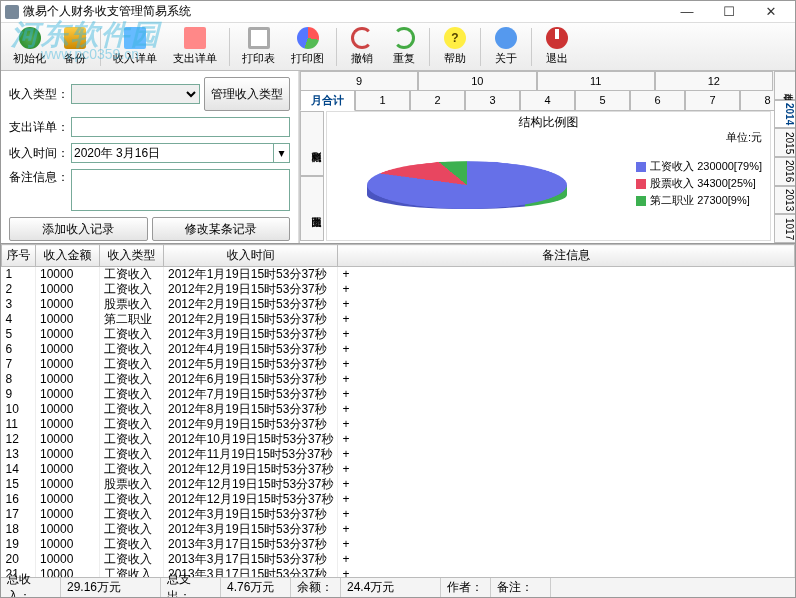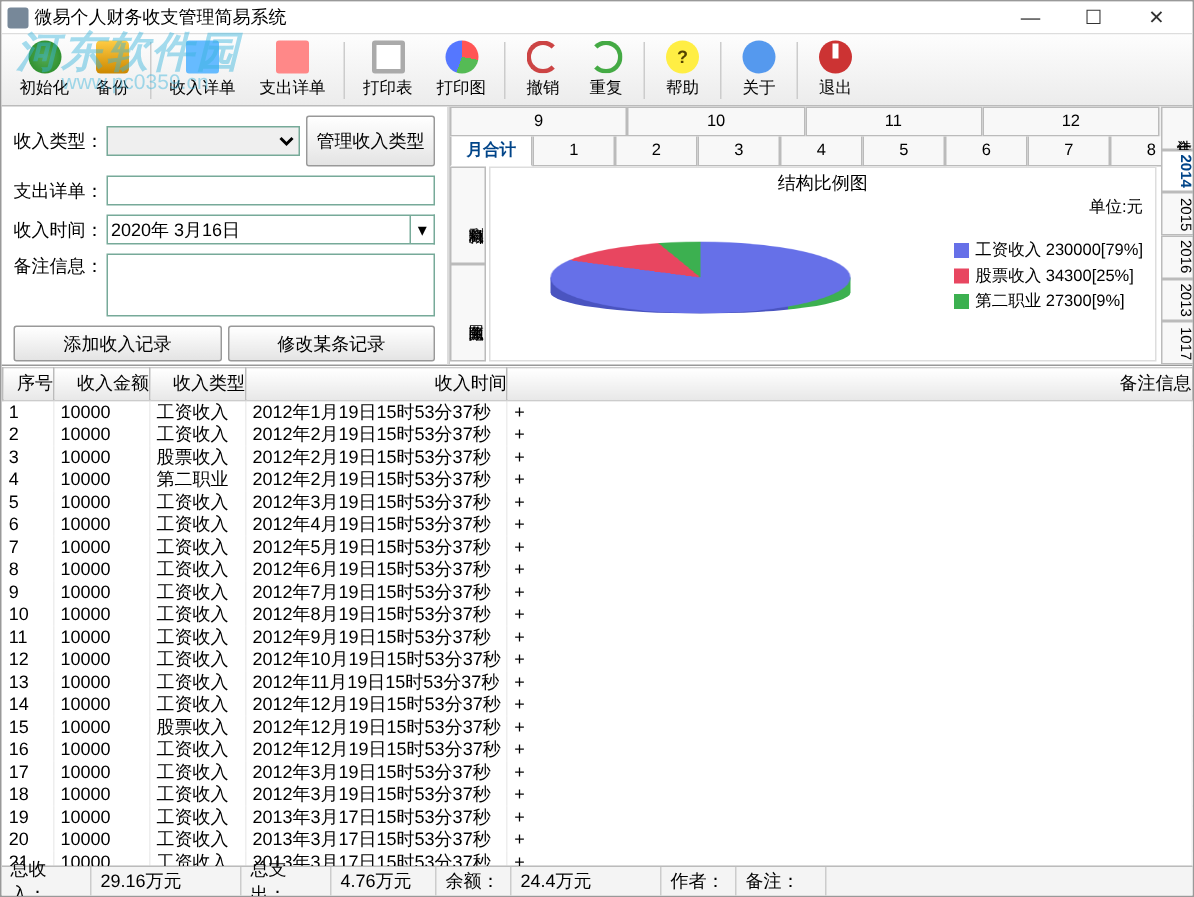--- a/index.html
+++ b/index.html
@@ -52,21 +52,21 @@
 .vtabs { position:absolute; left:0; top:40px; bottom:2px; width:24px; display:flex; flex-direction:column; }
 .vtab { flex:1; border:1px solid #bbb; background:#f8f8f8; font-size:10px; writing-mode: vertical-rl; text-align:center; }
 .charttitle { text-align:center; font-size:12px; padding-top:2px; }
 .pie { position:absolute; left:40px; top:28px; width:200px; height:90px; border-radius:50%; background: conic-gradient(#6670e8 0deg 284deg,#e84660 284deg 327deg,#3cb050 327deg 360deg); transform: rotateX(58deg); }
 .pieside { position:absolute; left:40px; top:73px; width:200px; height:24px; border-radius:0 0 100px 100px / 0 0 14px 14px; background: linear-gradient(90deg,#4a54c0 0 79%, #3cb050 79% 100%); }
 .legend { position:absolute; right:8px; top:18px; font-size:11px; }
 .legrow { display:flex; align-items:center; margin-bottom:2px; }
 .legsw { width:10px; height:10px; margin-right:4px; }
 .tablehost { height: 334px; overflow:auto; border-top:1px solid #999; }
 table { border-collapse: collapse; width: 100%; font-size: 12px; }
-th { background: linear-gradient(#fff,#e8e8e8); border:1px solid #bbb; padding:2px 0; text-align:right; font-weight:normal; position:sticky; top:0; }
+th { background: linear-gradient(#fff,#e8e8e8); border:1px solid #bbb; padding:2px 0; text-align:center; font-weight:normal; position:sticky; top:0; }
 td { padding: 0 4px; border-right: 1px solid #eee; white-space:nowrap; height:15px; line-height:15px; }
 .statusbar { height: 20px; background:#f4f4f4; border-top:1px solid #bbb; display:flex; font-size:12px; align-items:center; }
 .scell { padding: 0 6px; border-right:1px solid #ccc; height:100%; display:flex; align-items:center; }
 </style>
 </head>
 <body>
 
 <div class="watermark">河东软件园</div>
 <div class="watermark2">www.pc0359.cn</div>
 

